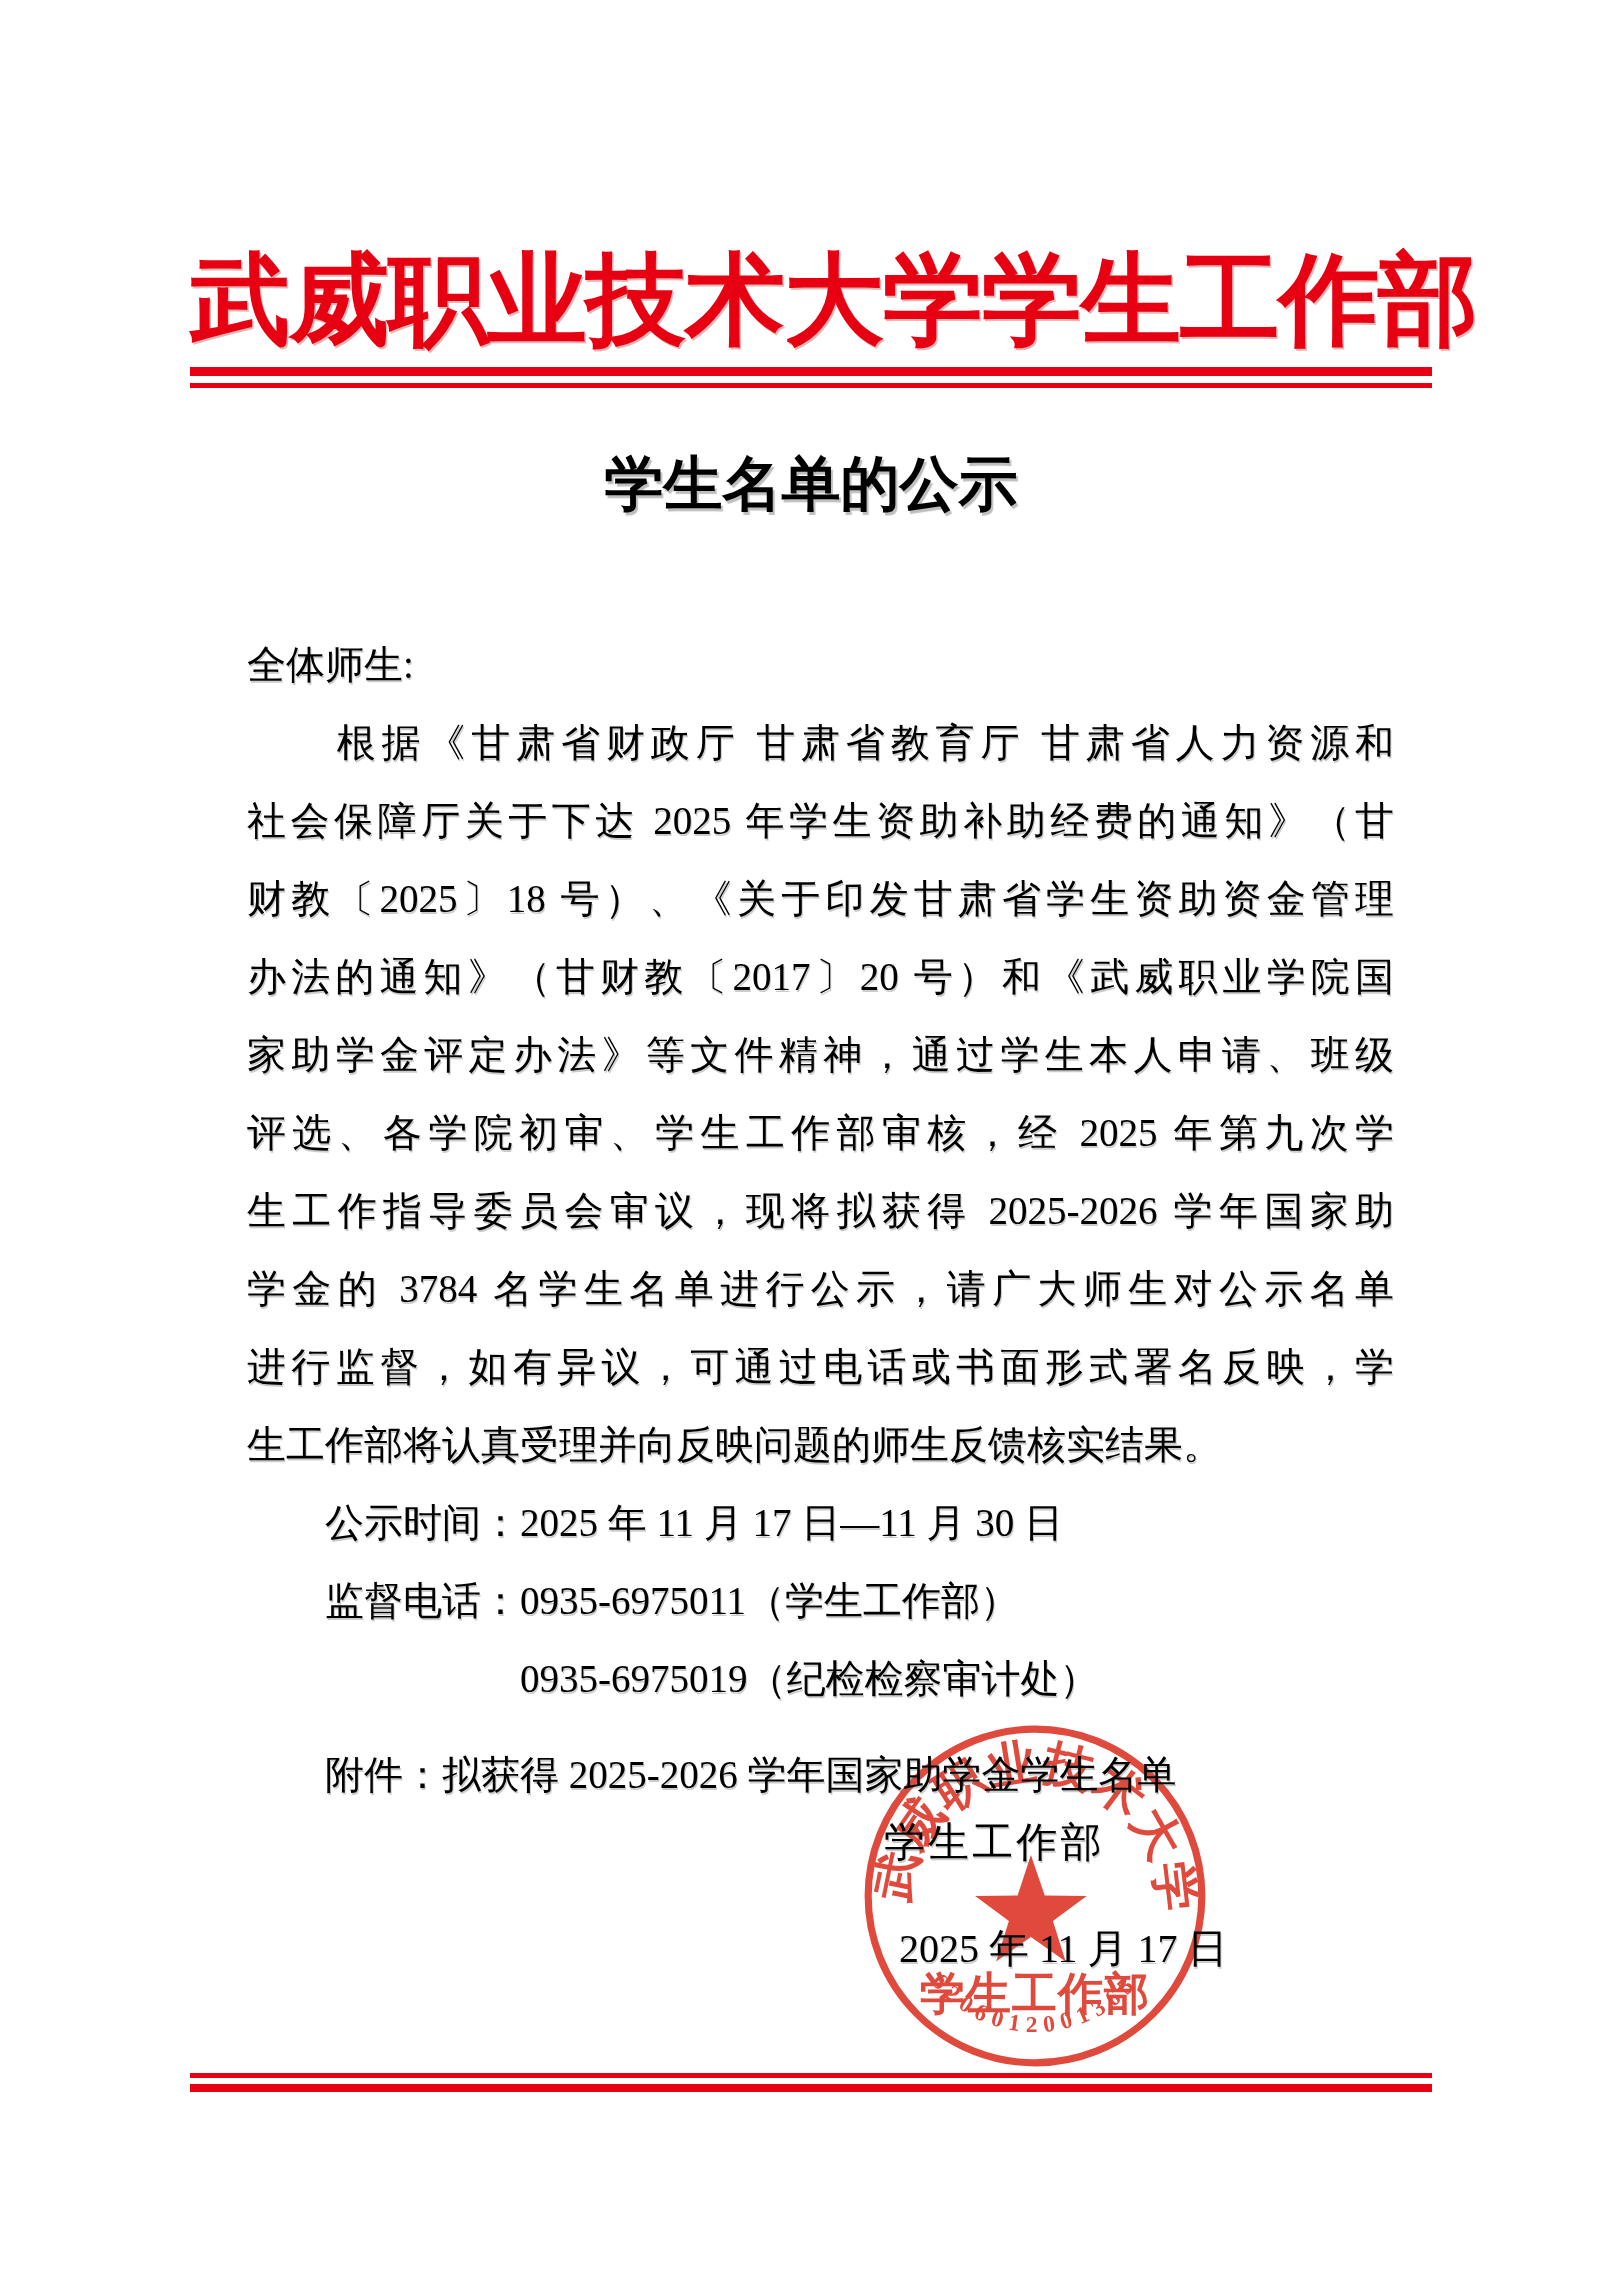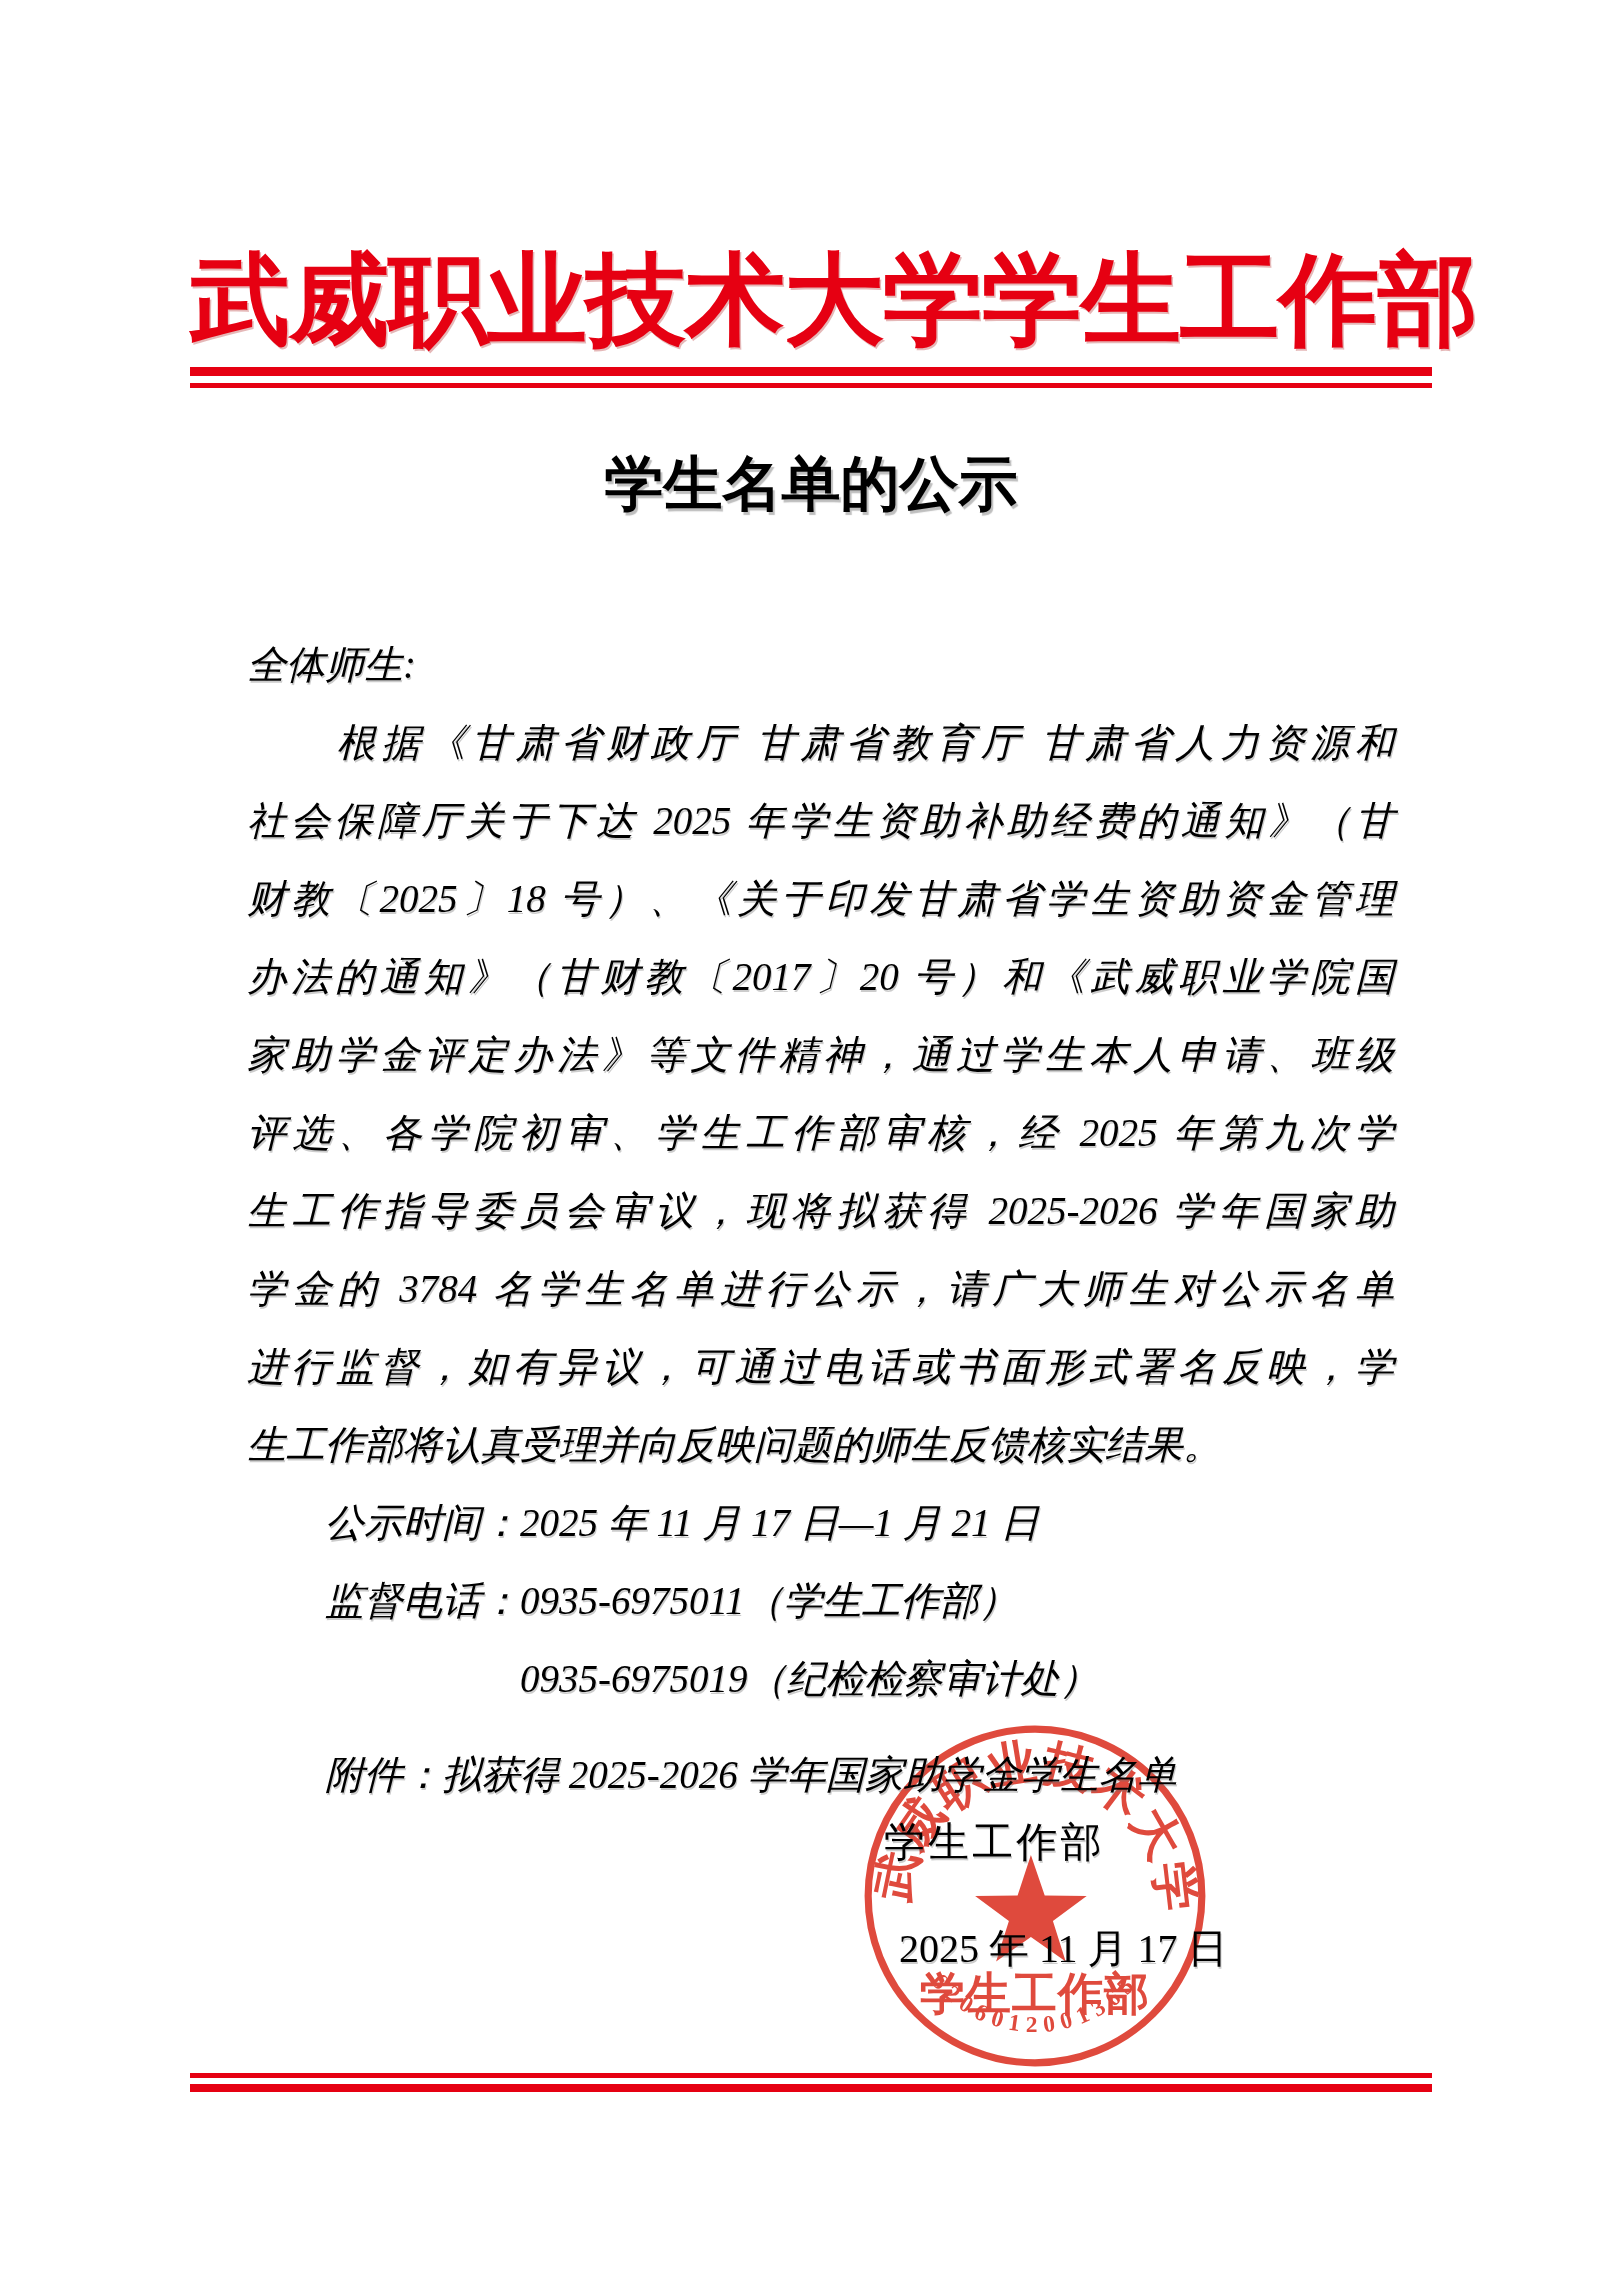--- a/index.html
+++ b/index.html
@@ -56,21 +56,20 @@
   
   .body-text{
     position:absolute;
     left:247px; top:626px;
     width:1147px;
     font-size:39px;
     color:var(--ink);
     line-height:78px;
     text-shadow:1px 1.5px 0.5px rgba(110,110,110,0.35);
     z-index:2;
-    font-style:italic;
   }
   .body-text .line{white-space:nowrap;}
   .para > div{white-space:nowrap;}
   .para > div:not(:last-child){
     text-align:justify;
     text-align-last:justify;
     white-space:normal;
   }
   .attachment-line{margin-top:18.4px;white-space:nowrap;}
   
@@ -130,21 +129,21 @@
         <div class="para-line">社会保障厅关于下达 2025 年学生资助补助经费的通知》（甘</div>
         <div class="para-line">财教〔2025〕18 号）、《关于印发甘肃省学生资助资金管理</div>
         <div class="para-line">办法的通知》（甘财教〔2017〕20 号）和《武威职业学院国</div>
         <div class="para-line">家助学金评定办法》等文件精神，通过学生本人申请、班级</div>
         <div class="para-line">评选、各学院初审、学生工作部审核，经 2025 年第九次学</div>
         <div class="para-line">生工作指导委员会审议，现将拟获得 2025-2026 学年国家助</div>
         <div class="para-line">学金的 3784 名学生名单进行公示，请广大师生对公示名单</div>
         <div class="para-line">进行监督，如有异议，可通过电话或书面形式署名反映，学</div>
         <div class="para-line">生工作部将认真受理并向反映问题的师生反馈核实结果。</div>
       </div>
-    <div class="line">　　公示时间：2025 年 11 月 17 日—1 月 21 日</div>
+    <div class="line">　　公示时间：2025 年 11 月 17 日—11 月 30 日</div>
     <div class="line">　　监督电话：0935-6975011（学生工作部）</div>
     <div class="line">　　　　　　　0935-6975019（纪检检察审计处）</div>
     <div class="line attachment-line">　　附件：拟获得 2025-2026 学年国家助学金学生名单</div>
   </div>
 
   <div class="stamp">
     <svg viewBox="0 0 680 680" xmlns="http://www.w3.org/2000/svg">
       <circle cx="340" cy="340" r="326" fill="none" stroke="#dd3a2c" stroke-width="14"></circle>
       <path id="stampArcTop" d="M 97,355 A 243,243 0 1 1 583,355" fill="none"></path>
       <path id="stampArcBottom" d="M 90,420 A 261,261 0 0 0 590,420" fill="none"></path>

